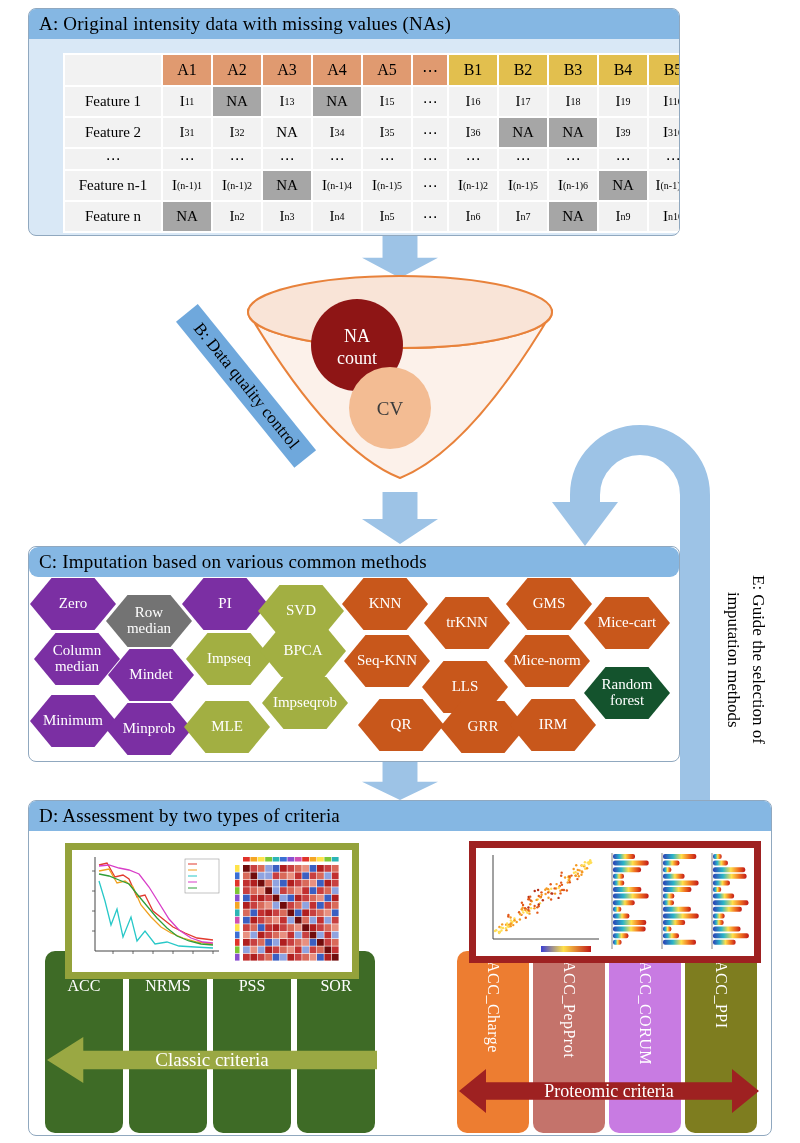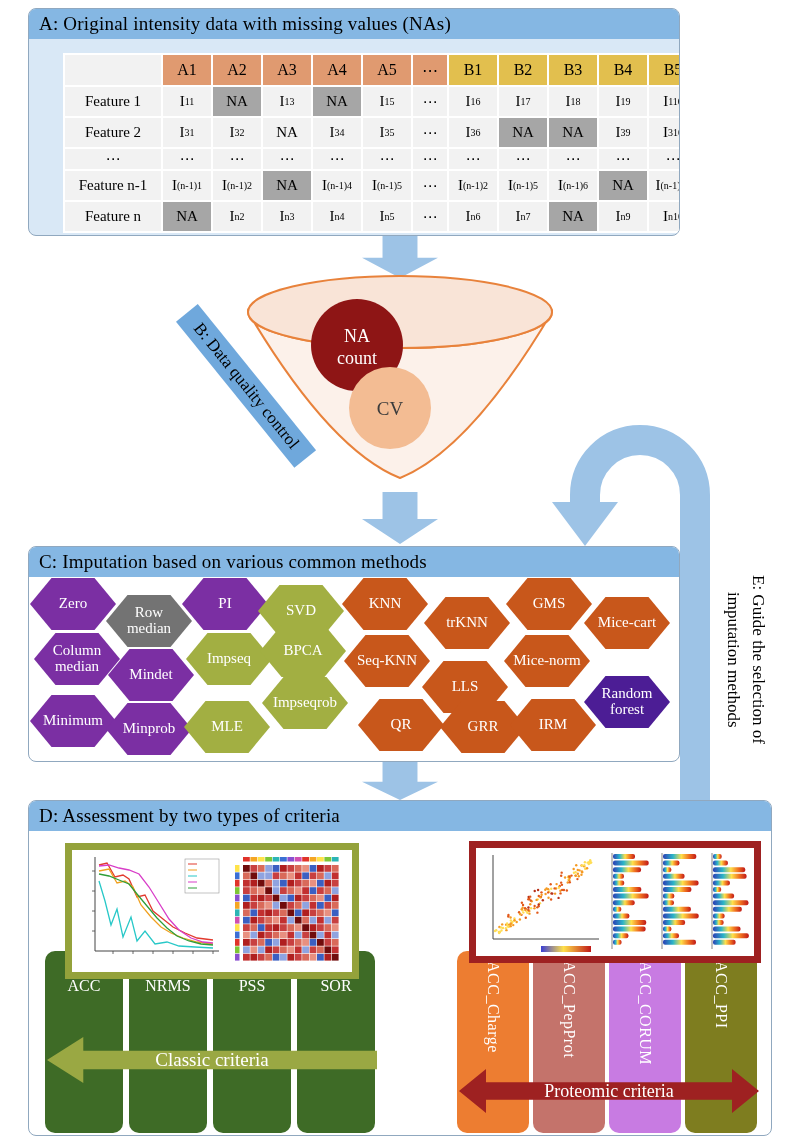--- a/index.html
+++ b/index.html
@@ -153,21 +153,21 @@
   <text x="127" y="70" text-anchor="middle" font-size="18" fill="#ffffff">NA</text>
   <text x="127" y="92" text-anchor="middle" font-size="18" fill="#ffffff">count</text>
   <circle cx="160" cy="136" r="41" fill="#F3BC93"></circle>
   <text x="160" y="143" text-anchor="middle" font-size="19" fill="#3c3c3c">CV</text>
 </svg>
 <div id="ribbonB">B: Data quality control</div>
 
 <div class="down-arrow" id="arrow2" style="background: rgb(157, 195, 230);"></div>
 
 <section class="panel" id="panelC">
-  <div class="panel-title" style="background: rgb(133, 183, 227);">C: Imputation based on various common methods</div>
+  <div class="panel-title" style="background: rgb(133, 183, 227); border-radius: 9px;">C: Imputation based on various common methods</div>
   <div id="hexArea">
       <div class="hex" style="left: 1px; top: 3px; background: rgb(123, 47, 163);">
         <span>Zero</span>
       </div>
       <div class="hex" style="left: 77px; top: 20px; background: #737373;">
         <span>Row median</span>
       </div>
       <div class="hex" style="left: 153px; top: 3px; background: rgb(123, 47, 163);">
         <span>PI</span>
       </div>
@@ -200,21 +200,21 @@
       </div>
       <div class="hex" style="left: 315px; top: 60px; background: rgb(200, 87, 27);">
         <span>Seq-KNN</span>
       </div>
       <div class="hex" style="left: 393px; top: 86px; background: rgb(200, 87, 27);">
         <span>LLS</span>
       </div>
       <div class="hex" style="left: 475px; top: 60px; background: rgb(200, 87, 27);">
         <span>Mice-norm</span>
       </div>
-      <div class="hex" style="left: 555px; top: 101px; background: #4c1d95;">
+      <div class="hex" style="left: 555px; top: 92px; background: #14532d;">
         <span>Random forest</span>
       </div>
       <div class="hex" style="left: 1px; top: 120px; background: rgb(123, 47, 163);">
         <span>Minimum</span>
       </div>
       <div class="hex" style="left: 77px; top: 128px; background: rgb(123, 47, 163);">
         <span>Minprob</span>
       </div>
       <div class="hex" style="left: 155px; top: 126px; background: rgb(162, 175, 66);">
         <span>MLE</span>

